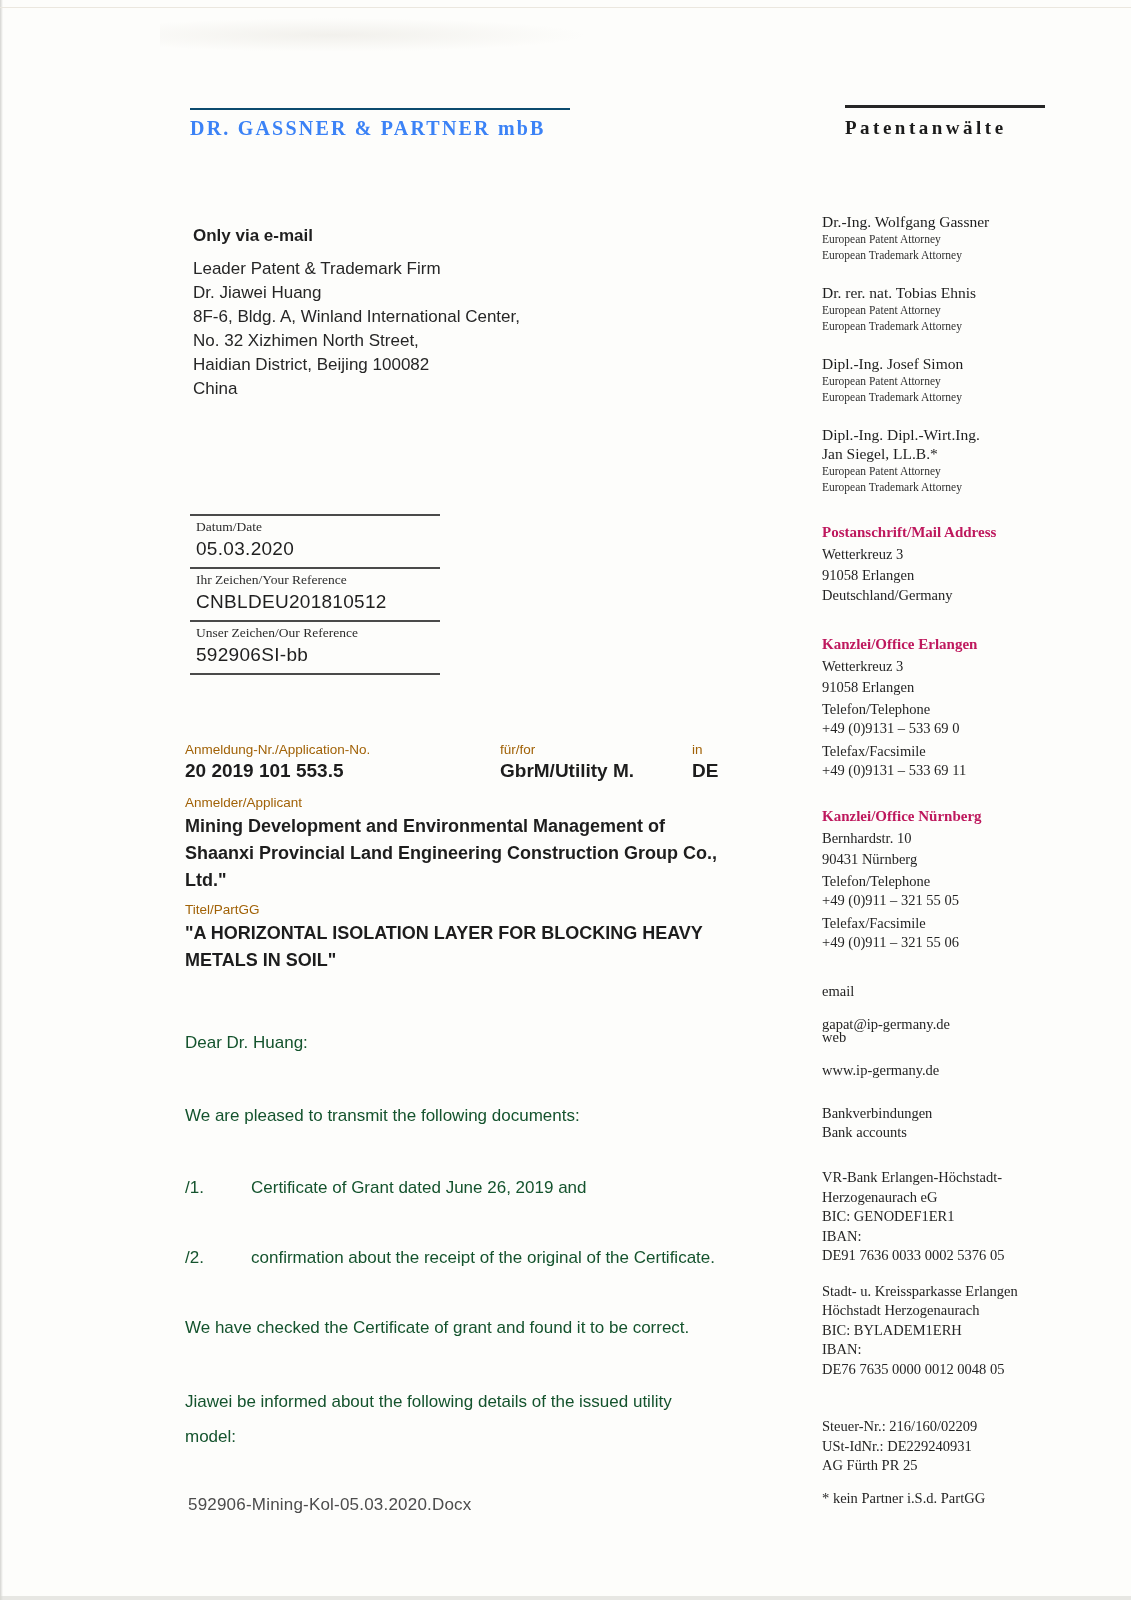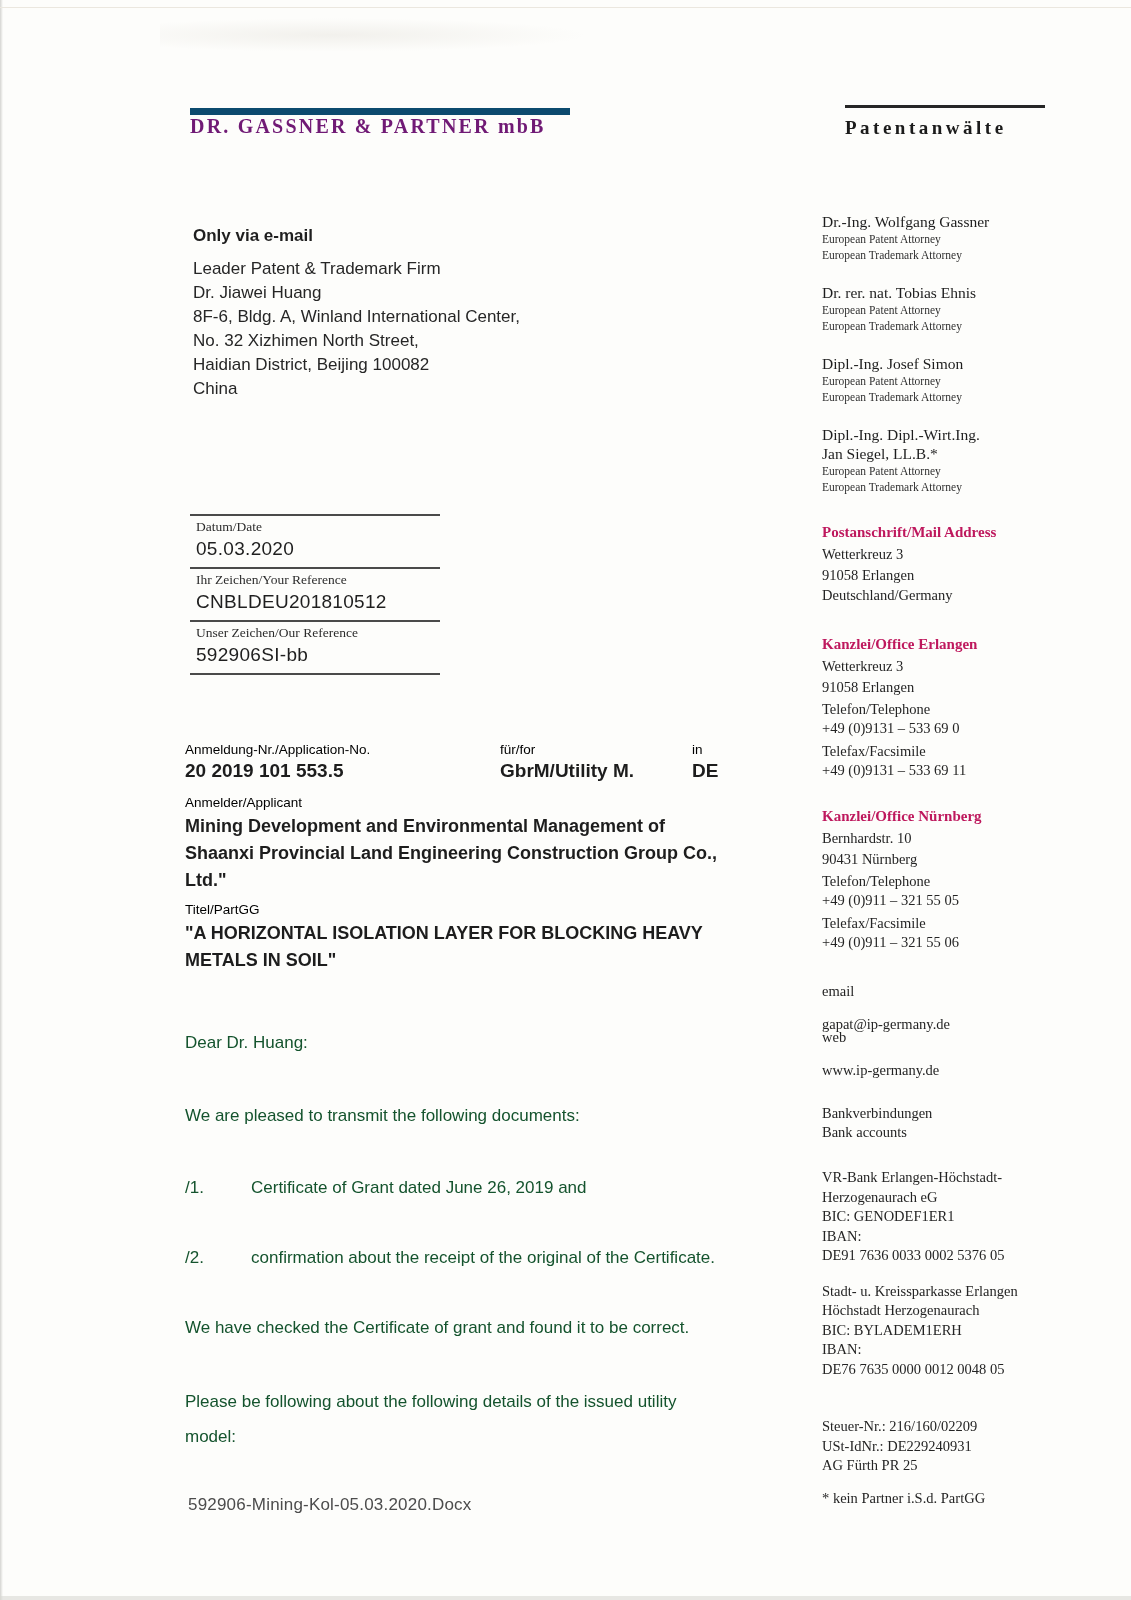--- a/index.html
+++ b/index.html
@@ -12,42 +12,42 @@
     color:#222;
   }
   
   .edge-left{position:absolute;left:0;top:0;width:3px;height:100%;
     background:linear-gradient(to right,#a3a39e,rgba(255,255,255,0));opacity:.45;}
   .edge-bottom{position:absolute;left:0;bottom:0;width:100%;height:4px;background:#d8d8d3;opacity:.6;}
   .scan-line-top{position:absolute;left:0;top:7px;width:100%;height:1px;background:#ebe7df;}
   .scan-smudge{position:absolute;left:160px;top:18px;width:430px;height:34px;
     background:radial-gradient(ellipse at 40% 50%,rgba(160,150,130,.12),rgba(255,255,255,0) 70%);}
   .lh-left{position:absolute;left:190px;top:108px;width:380px;
-    border-top:7px solid #0c4a6e;
+    border-top:2px solid #0c4a6e;padding-top:7px;
     font-family:"Liberation Serif","DejaVu Serif",serif;
-    font-size:20px;font-weight:bold;letter-spacing:2.2px;color:#701a75;white-space:nowrap;}
+    font-size:20px;font-weight:bold;letter-spacing:2.2px;color:#3b82f6;white-space:nowrap;}
   .lh-right{position:absolute;left:845px;top:105px;width:200px;
     border-top:3px solid #262626;padding-top:9px;
     font-family:"Liberation Serif","DejaVu Serif",serif;
     font-size:19px;font-weight:bold;letter-spacing:3.5px;color:#1b1b1b;white-space:nowrap;}
   
   .only-via{position:absolute;left:193px;top:226px;font-size:17px;font-weight:bold;color:#1f1f1f;}
   .recipient{position:absolute;left:193px;top:257px;font-size:17px;line-height:24px;color:#262626;}
   .refblock{position:absolute;left:190px;top:514px;width:250px;}
   .ref-field{border-top:2px solid #4a4a4a;}
   .ref-field:last-child{border-bottom:2px solid #4a4a4a;}
   .ref-label{font-family:"Liberation Serif","DejaVu Serif",serif;font-size:13.5px;color:#2c2c2c;
     padding:3px 0 1px 6px;}
   .ref-value{font-size:19px;color:#1f1f1f;letter-spacing:.3px;padding:2px 0 7px 6px;}
   .appblock{position:absolute;left:185px;top:742px;width:615px;}
   .app-row{display:flex;}
   .app-col1{width:315px;}
   .app-col2{width:192px;}
   .app-col3{flex:1;}
-  .small-label{font-size:13.5px;color:#000000;margin-bottom:3px;}
+  .small-label{font-size:13.5px;color:#a16207;margin-bottom:3px;}
   .app-value{font-size:19px;font-weight:bold;color:#1d1d1d;}
   .applicant-label{margin-top:13px;}
   .bold-lines{font-size:18px;font-weight:bold;line-height:27px;color:#1d1d1d;}
   .title-label{margin-top:8px;}
   .para{position:absolute;left:185px;font-size:17px;color:#14532d;}
   .item-row{display:flex;}
   .item-num{width:66px;}
   .p-sal{top:1033px;}
   .p-intro{top:1106px;}
   .p-item1{top:1178px;}
@@ -154,21 +154,21 @@
   <div class="para p-item1 item-row">
     <div class="item-num">/1.</div>
     <div>Certificate of Grant dated June 26, 2019 and</div>
   </div>
   <div class="para p-item2 item-row">
     <div class="item-num">/2.</div>
     <div>confirmation about the receipt of the original of the Certificate.</div>
   </div>
   <div class="para p-checked">We have checked the Certificate of grant and found it to be correct.</div>
   <div class="para p-details">
-    <div>Please be following about the following details of the issued utility</div>
+    <div>Jiawei be informed about the following details of the issued utility</div>
     <div>model:</div>
   </div>
 
   <div class="doc-footer">592906-Mining-Kol-05.03.2020.Docx</div>
 
   <div class="sidebar">
 
     <div class="sb attorneys">
       <div class="attorney">
         <div class="att-name">Dr.-Ing. Wolfgang Gassner</div>

